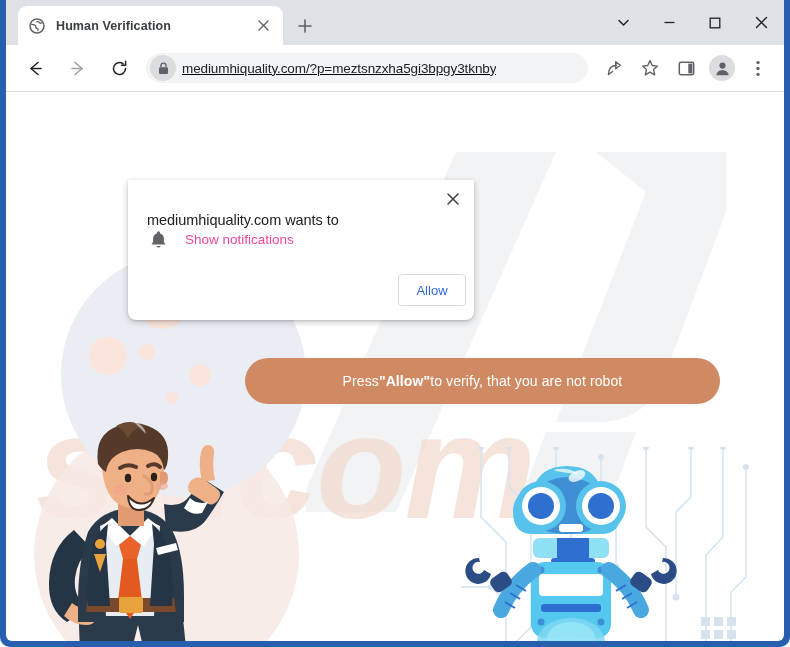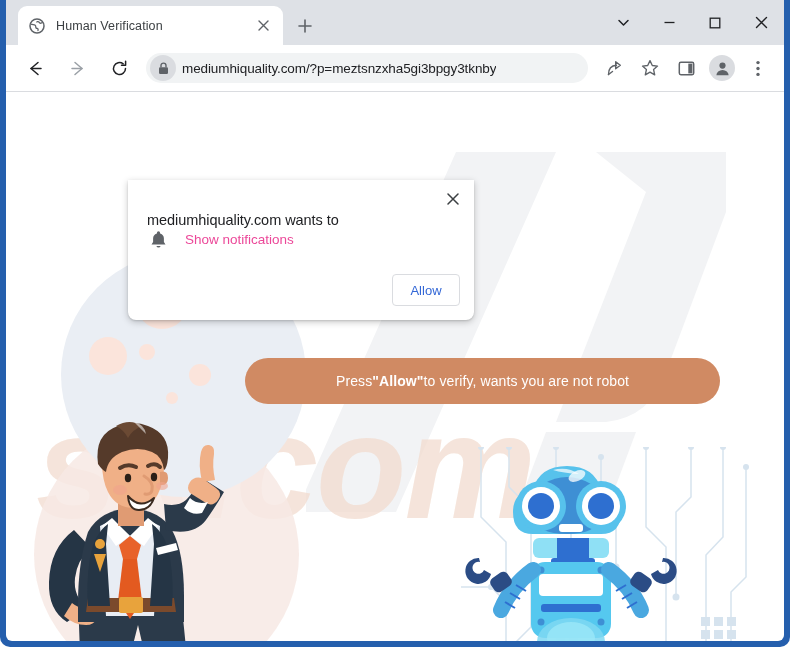--- a/index.html
+++ b/index.html
@@ -29,20 +29,21 @@
   }
   #tab-active {
     position: absolute;
     left: 12px; top: 6px;
     width: 265px; height: 39px;
     background: #ffffff;
     border-radius: 9px 9px 0 0;
     display: flex;
     align-items: center;
     padding: 0 10px;
+    font-weight: bold;
   }
   #tab-favicon {
     width: 17px; height: 17px;
     flex: 0 0 17px;
     margin-right: 11px;
     display: flex; align-items: center; justify-content: center;
   }
   #tab-title {
     flex: 1 1 auto;
     font-size: 12.5px;
@@ -100,20 +101,21 @@
   #omnibox {
     flex: 1 1 auto;
     height: 30px;
     margin: 0 8px 0 6px;
     background: #F1F3F4;
     border-radius: 16px;
     display: flex;
     align-items: center;
     padding: 0 4px 0 4px;
     min-width: 0;
+    text-decoration: underline;
   }
   #lock-wrap {
     width: 26px; height: 26px;
     flex: 0 0 26px;
     display: flex; align-items: center; justify-content: center;
     border-radius: 50%;
     background: #DADCE0;
     margin-right: 6px;
   }
   #omnibox-url {
@@ -260,21 +262,21 @@
   }
   #bell-icon {
     width: 22px; height: 22px;
     flex: 0 0 22px;
     margin-right: 16px;
     display: flex; align-items: center; justify-content: center;
   }
   #notif-perm-label { font-size: 13.5px; color: #ec4899; }
   #notif-actions {
     position: absolute;
-    right: 14px; bottom: 14px;
+    right: 8px; bottom: 14px;
     display: flex;
     gap: 8px;
   }
   .notif-btn {
     min-width: 68px;
     height: 32px;
     padding: 0 15px;
     border: 1px solid #DADCE0;
     border-radius: 4px;
     background: #ffffff;
@@ -462,21 +464,21 @@
       </g>
     </svg>
 
     <svg id="bubble-tail" width="110" height="110" viewBox="0 0 110 110">
       <path d="M105 8 L72 2 L0 92 Z" fill="#D08A63"></path>
     </svg>
 
     <div id="speech-bubble">
       <span>Press </span>
         <b>"Allow"</b>
-        <span> to verify, wants you are not robot</span>
+        <span> to verify, that you are not robot</span>
     </div>
 
     <svg id="businessman" viewBox="0 0 250 315">
 
       <ellipse cx="110" cy="303" rx="72" ry="8" fill="#E3E5E8"></ellipse>
 
       <path d="M62 178 L165 178 L176 288 L142 292 L122 205 L100 292 L66 288 Z" fill="#2B3A4A"></path>
 
       <path d="M58 286 q-14 7 -16 13 q-1 5 8 5 l44 0 q6 0 6-6 l0-12 Z" fill="#1F2C38"></path>
       <path d="M142 286 q16 7 18 13 q1 5 -8 5 l-44 0 q-6 0 -6-6 l0-12 Z" fill="#1F2C38"></path>

